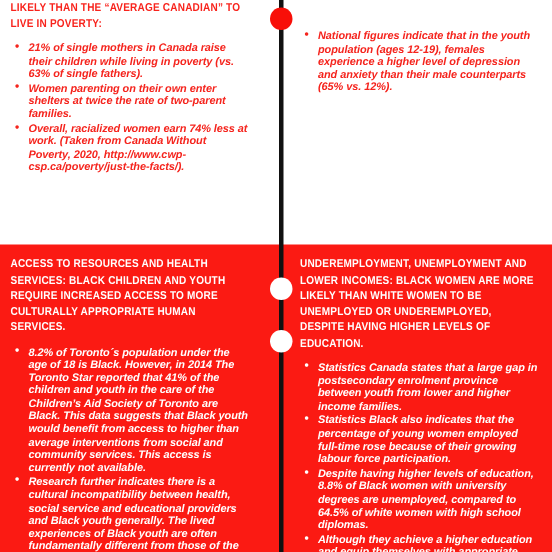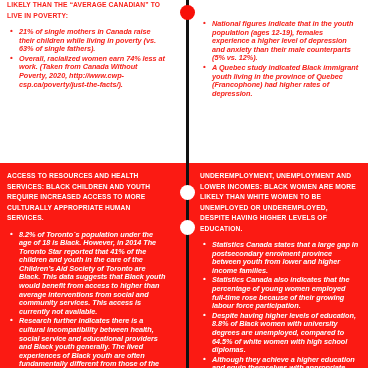--- a/index.html
+++ b/index.html
@@ -112,42 +112,42 @@
 
   <div class="timeline-line"></div>
   <div class="node node-red node-1"></div>
   <div class="node node-white node-2"></div>
   <div class="node node-white node-3"></div>
 
   <div class="col col-left top-left">
     <h2 class="section-heading heading-red">LIKELY THAN THE “AVERAGE CANADIAN” TO LIVE IN POVERTY:</h2>
     <ul class="facts facts-red">
       <li>21% of single mothers in Canada raise their children while living in poverty (vs. 63% of single fathers).</li>
+      <li>Women parenting on their own enter shelters at twice the rate of two-parent families.</li>
       <li>Overall, racialized women earn 74% less at work. (Taken from Canada Without Poverty, 2020, http://www.cwp-csp.ca/poverty/just-the-facts/).</li>
     </ul>
   </div>
 
   <div class="col col-right top-right">
     <ul class="facts facts-red">
-      <li>National figures indicate that in the youth population (ages 12-19), females experience a higher level of depression and anxiety than their male counterparts (5% vs. 12%).</li>
-      <li>A Quebec study indicated Black immigrant youth living in the province of Quebec (Francophone) had higher rates of depression.</li>
+      <li>National figures indicate that in the youth population (ages 12-19), females experience a higher level of depression and anxiety than their male counterparts (65% vs. 12%).</li>
     </ul>
   </div>
 
   <div class="col col-left bot-left">
     <h2 class="section-heading heading-white">ACCESS TO RESOURCES AND HEALTH SERVICES: BLACK CHILDREN AND YOUTH REQUIRE INCREASED ACCESS TO MORE CULTURALLY APPROPRIATE HUMAN SERVICES.</h2>
     <ul class="facts facts-white">
       <li>8.2% of Toronto´s population under the age of 18 is Black.  However, in 2014 The Toronto Star reported that 41% of the children and youth in the care of the Children’s Aid Society of Toronto are Black.  This data suggests that Black youth would benefit from access to higher than average interventions from social and community services. This access is currently not available.</li>
       <li>Research further indicates there is a cultural incompatibility between health, social service and educational providers and Black youth generally. The lived experiences of Black youth are often fundamentally different from those of the providers who work with them.  This creates a social distance between the two which in turn decreases voluntary Black youth engagement with health, social, and educational services. ·</li>
     </ul>
   </div>
 
   <div class="col col-right bot-right">
     <h2 class="section-heading heading-white">UNDEREMPLOYMENT, UNEMPLOYMENT AND LOWER INCOMES: BLACK WOMEN ARE MORE LIKELY THAN WHITE WOMEN TO BE UNEMPLOYED OR UNDEREMPLOYED, DESPITE HAVING HIGHER LEVELS OF EDUCATION.</h2>
     <ul class="facts facts-white">
       <li>Statistics Canada states that a large gap in postsecondary enrolment province between youth from lower and higher income families.</li>
-      <li>Statistics Canada also indicates that the percentage of young women employed full-time rose because of their growing labour force participation.</li>
+      <li>Statistics Black also indicates that the percentage of young women employed full-time rose because of their growing labour force participation.</li>
       <li>Despite having higher levels of education, 8.8% of Black women with university degrees are unemployed, compared to 64.5% of white women with high school diplomas.</li>
       <li>Although they achieve a higher education and equip themselves with appropriate knowledge and skills for the workforce, Black females will earn less than their ocunterparts and are less likely to be promoted.</li>
     </ul>
   </div>
 
 </div>
 
 </body></html>

